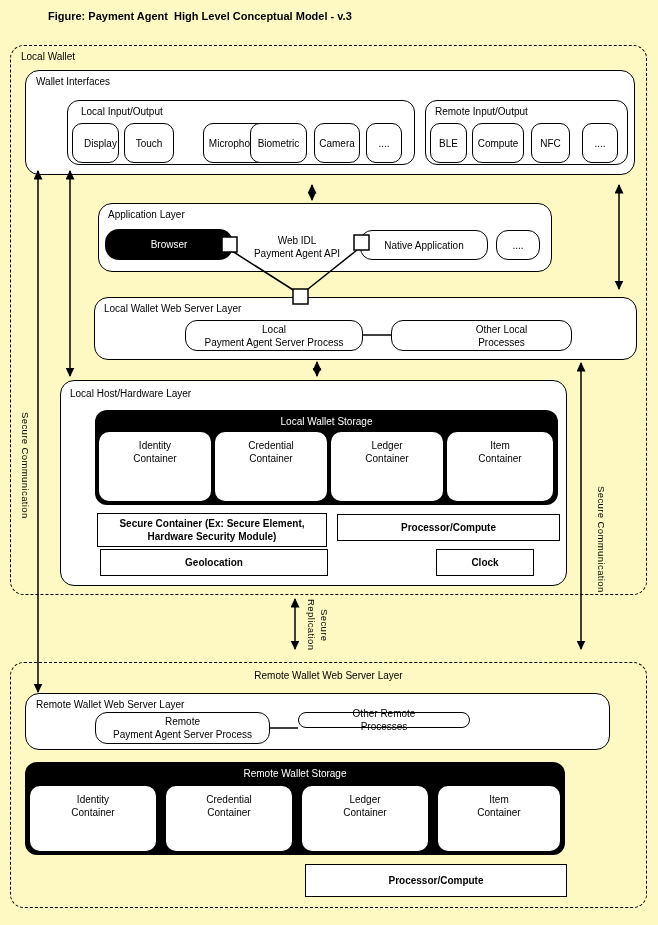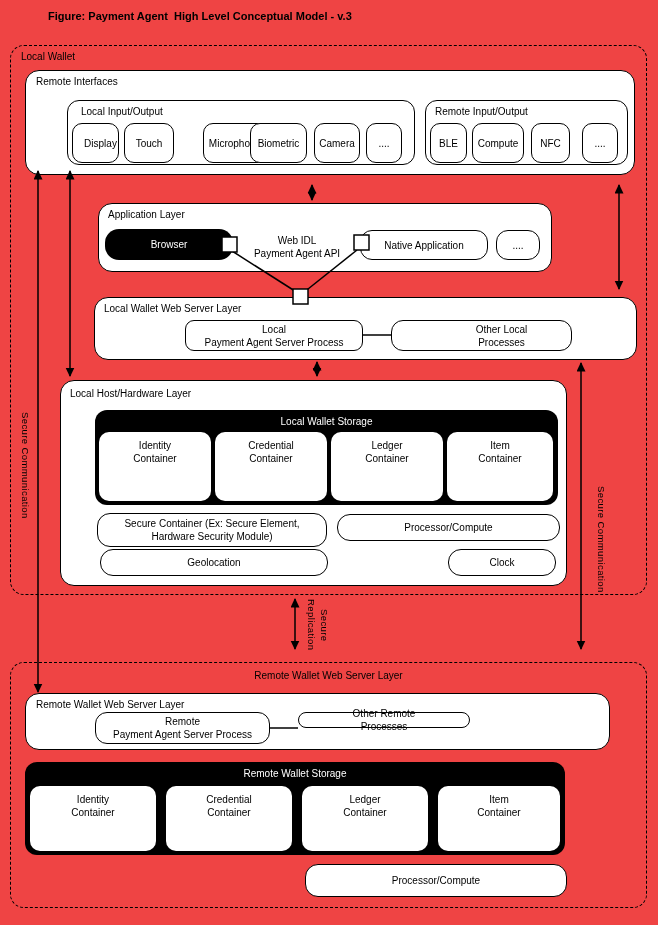--- a/index.html
+++ b/index.html
@@ -1,26 +1,26 @@
 <!DOCTYPE html>
 <html><head>
 <meta charset="utf-8">
 <style>
   * { box-sizing: border-box; margin: 0; padding: 0; }
   html,body { background:#fff; }
   .canvas {
-    position: relative; width: 658px; height: 925px; background:#ef4444;
+    position: relative; width: 658px; height: 925px; background:#fef9c3;
     font-family: "Liberation Sans", sans-serif; color:#000; overflow:hidden;
   }
   .abs { position:absolute; }
   .rbox { position:absolute; border:1.5px solid #000; border-radius:10px; background:#fff; }
   .dashedbox { position:absolute; border:1.5px dashed #000; border-radius:14px; background:transparent; }
   .r14 { border-radius:14px; }
   .r12 { border-radius:12px; }
-  .r8  { border-radius:13px; }
+  .r8  { border-radius:0;font-weight:bold; }
   .corner-lbl { position:absolute; top:5px; left:10px; font-size:10px; white-space:nowrap; }
   .cc { display:flex; align-items:center; justify-content:center; text-align:center; font-size:10px; }
   .tc { display:flex; justify-content:center; text-align:center; font-size:10px; padding-top:7px; }
   .pre { white-space:pre-line; line-height:13px; }
   .blackfill { background:#000; color:#fff; border:none; }
   .storage-title { position:absolute; top:6px; left:0; width:100%; text-align:center; font-size:10px; color:#fff; }
   .storage-cell { position:absolute; background:#fff; border-radius:10px; }
   .vtext {
     position:absolute; writing-mode:vertical-rl; font-size:9.5px;
     letter-spacing:0.4px; text-align:center; white-space:pre-line; line-height:13px;
@@ -34,21 +34,21 @@
 
 <div class="canvas">
 
   <div class="figtitle" style="left:48px; top:10px;">Figure: Payment Agent  High Level Conceptual Model - v.3</div>
 
   <div class="dashedbox" style="left:10px; top:45px; width:637px; height:550px;">
     <span class="corner-lbl">Local Wallet</span>
   </div>
 
   <div class="rbox r14" style="left:25px; top:70px; width:610px; height:105px;">
-    <span class="corner-lbl">Remote Interfaces</span>
+    <span class="corner-lbl">Wallet Interfaces</span>
   </div>
 
   <div class="rbox r12" style="left:67px; top:100px; width:348px; height:65px;">
     <span class="corner-lbl" style="left:13px;">Local Input/Output</span>
   </div>
   <div class="rbox cc" style="left:72px;  top:123px; width:47px; height:40px;padding-left:10px;">Display</div>
   <div class="rbox cc" style="left:124px; top:123px; width:50px; height:40px;">Touch</div>
   <div class="rbox cc" style="left:181px; top:123px; width:64px; height:40px;margin-left:22px;">Microphone</div>
   <div class="rbox cc" style="left:250px; top:123px; width:57px; height:40px;">Biometric</div>
   <div class="rbox cc" style="left:314px; top:123px; width:46px; height:40px;">Camera</div>
@@ -67,21 +67,21 @@
   </div>
   <div class="rbox cc blackfill r14" style="left:105px; top:229px; width:128px; height:31px;">Browser</div>
   <div class="abs cc pre" style="left:227px; top:234px; width:140px; height:26px;">Web IDL
 Payment Agent API</div>
   <div class="rbox cc r12" style="left:360px; top:230px; width:128px; height:30px;">Native Application</div>
   <div class="rbox cc r12" style="left:496px; top:230px; width:44px; height:30px;">....</div>
 
   <div class="rbox r14" style="left:94px; top:297px; width:543px; height:63px;">
     <span class="corner-lbl" style="left:9px;">Local Wallet Web Server Layer</span>
   </div>
-  <div class="rbox cc pre r12" style="left:185px; top:320px; width:178px; height:31px;border-radius:9px;">Local
+  <div class="rbox cc pre r12" style="left:185px; top:320px; width:178px; height:31px;">Local
 Payment Agent Server Process</div>
   <div class="rbox cc pre r12" style="left:391px; top:320px; width:181px; height:31px;padding-left:40px;">Other Local
 Processes</div>
 
   <div class="rbox r14" style="left:60px; top:380px; width:507px; height:206px;">
     <span class="corner-lbl" style="top:7px; left:9px;">Local Host/Hardware Layer</span>
   </div>
 
   <div class="abs blackfill r12" style="left:95px; top:410px; width:463px; height:95px;">
     <div class="storage-title">Local Wallet Storage</div>
@@ -92,21 +92,21 @@
 Container</div>
   <div class="storage-cell tc pre" style="left:331px; top:432px; width:112px; height:69px;">Ledger
 Container</div>
   <div class="storage-cell tc pre" style="left:447px; top:432px; width:106px; height:69px;">Item
 Container</div>
 
   <div class="rbox cc pre r8" style="left:97px; top:513px; width:230px; height:34px;">Secure Container (Ex: Secure Element,
 Hardware Security Module)</div>
   <div class="rbox cc r8" style="left:337px; top:514px; width:223px; height:27px;">Processor/Compute</div>
   <div class="rbox cc r8" style="left:100px; top:549px; width:228px; height:27px;">Geolocation</div>
-  <div class="rbox cc r8" style="left:448px; top:549px; width:108px; height:27px;">Clock</div>
+  <div class="rbox cc r8" style="left:436px; top:549px; width:98px; height:27px;">Clock</div>
 
   <div class="vtext" style="left:16px; top:408px; height:115px; width:16px;">Secure Communication</div>
   <div class="vtext" style="left:592px; top:480px; height:118px; width:16px;">Secure Communication</div>
   <div class="vtext" style="left:301px; top:597px; height:56px; width:30px;">Secure
 Replication</div>
 
   <div class="dashedbox" style="left:10px; top:662px; width:637px; height:246px;">
     <div class="section-top-lbl" style="top:7px; left:0; width:100%;">Remote Wallet Web Server Layer</div>
   </div>
 

